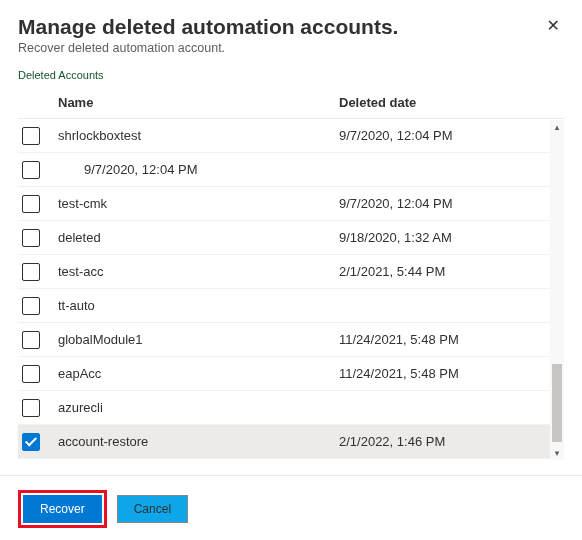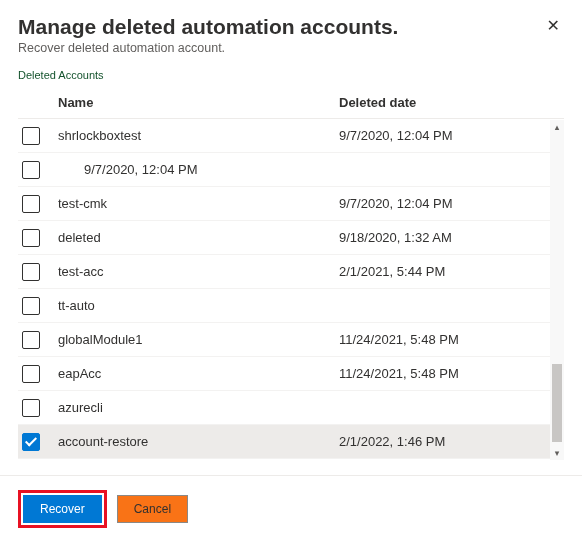--- a/index.html
+++ b/index.html
@@ -39,21 +39,21 @@
   }
   .scrollbar { position:absolute; right:0; top:33px; width:14px; height:340px; background:#f8f8f8; }
   .sb-arrow { width:14px;height:14px; display:flex;align-items:center;justify-content:center; font-size:9px; color:#605e5c; user-select:none;}
   .sb-track { position:relative; height:312px; }
   .sb-thumb { position:absolute; left:2px; width:10px; background:#c8c6c4; border-radius:0; }
   .footer-sep { border-top:1px solid #edebe9; margin-top:16px; }
   .footer { padding: 14px 18px; display:flex; gap:10px; align-items:center; }
   .hl { border:3px solid #e81123; padding:2px; display:inline-flex; }
   .btn { font-size:12px; padding: 6px 16px; cursor:pointer; border:1px solid transparent; }
   .btn.primary { background:#0078d4; color:#fff; border-color:#0078d4; }
-  .btn.secondary { background:#f97316; color:#323130; border-color:#8a8886; }
+  .btn.secondary { background:#0ea5e9; color:#323130; border-color:#8a8886; }
 </style>
 </head>
 <body>
 
 <div class="panel">
   <div class="hdr">
     <div class="title">Manage deleted automation accounts.</div>
     <div class="close">✕</div>
   </div>
   <div class="subtitle">Recover deleted automation account.</div>

